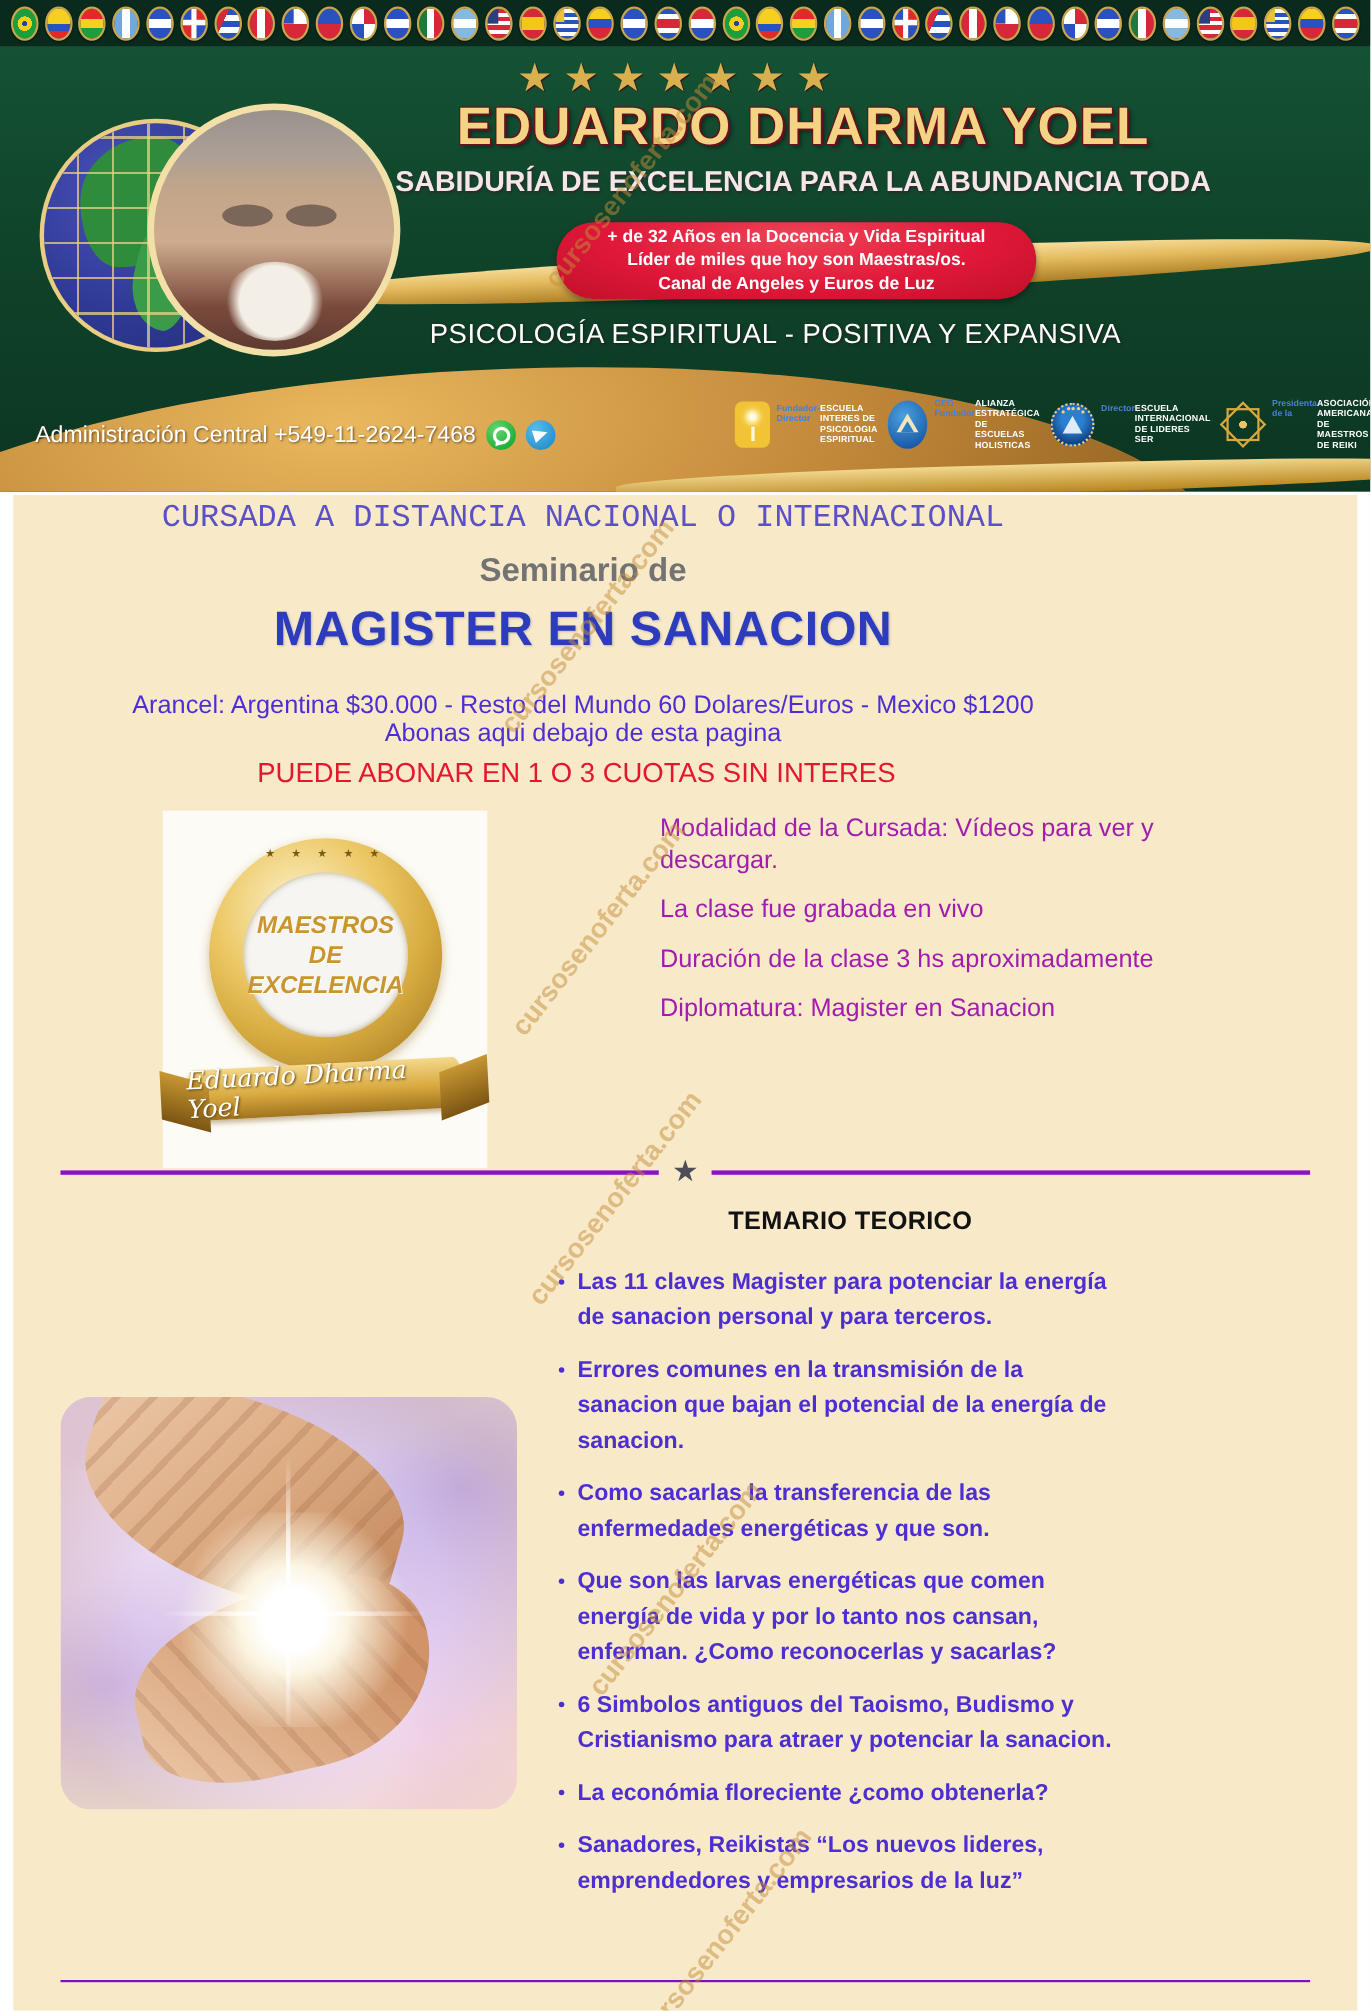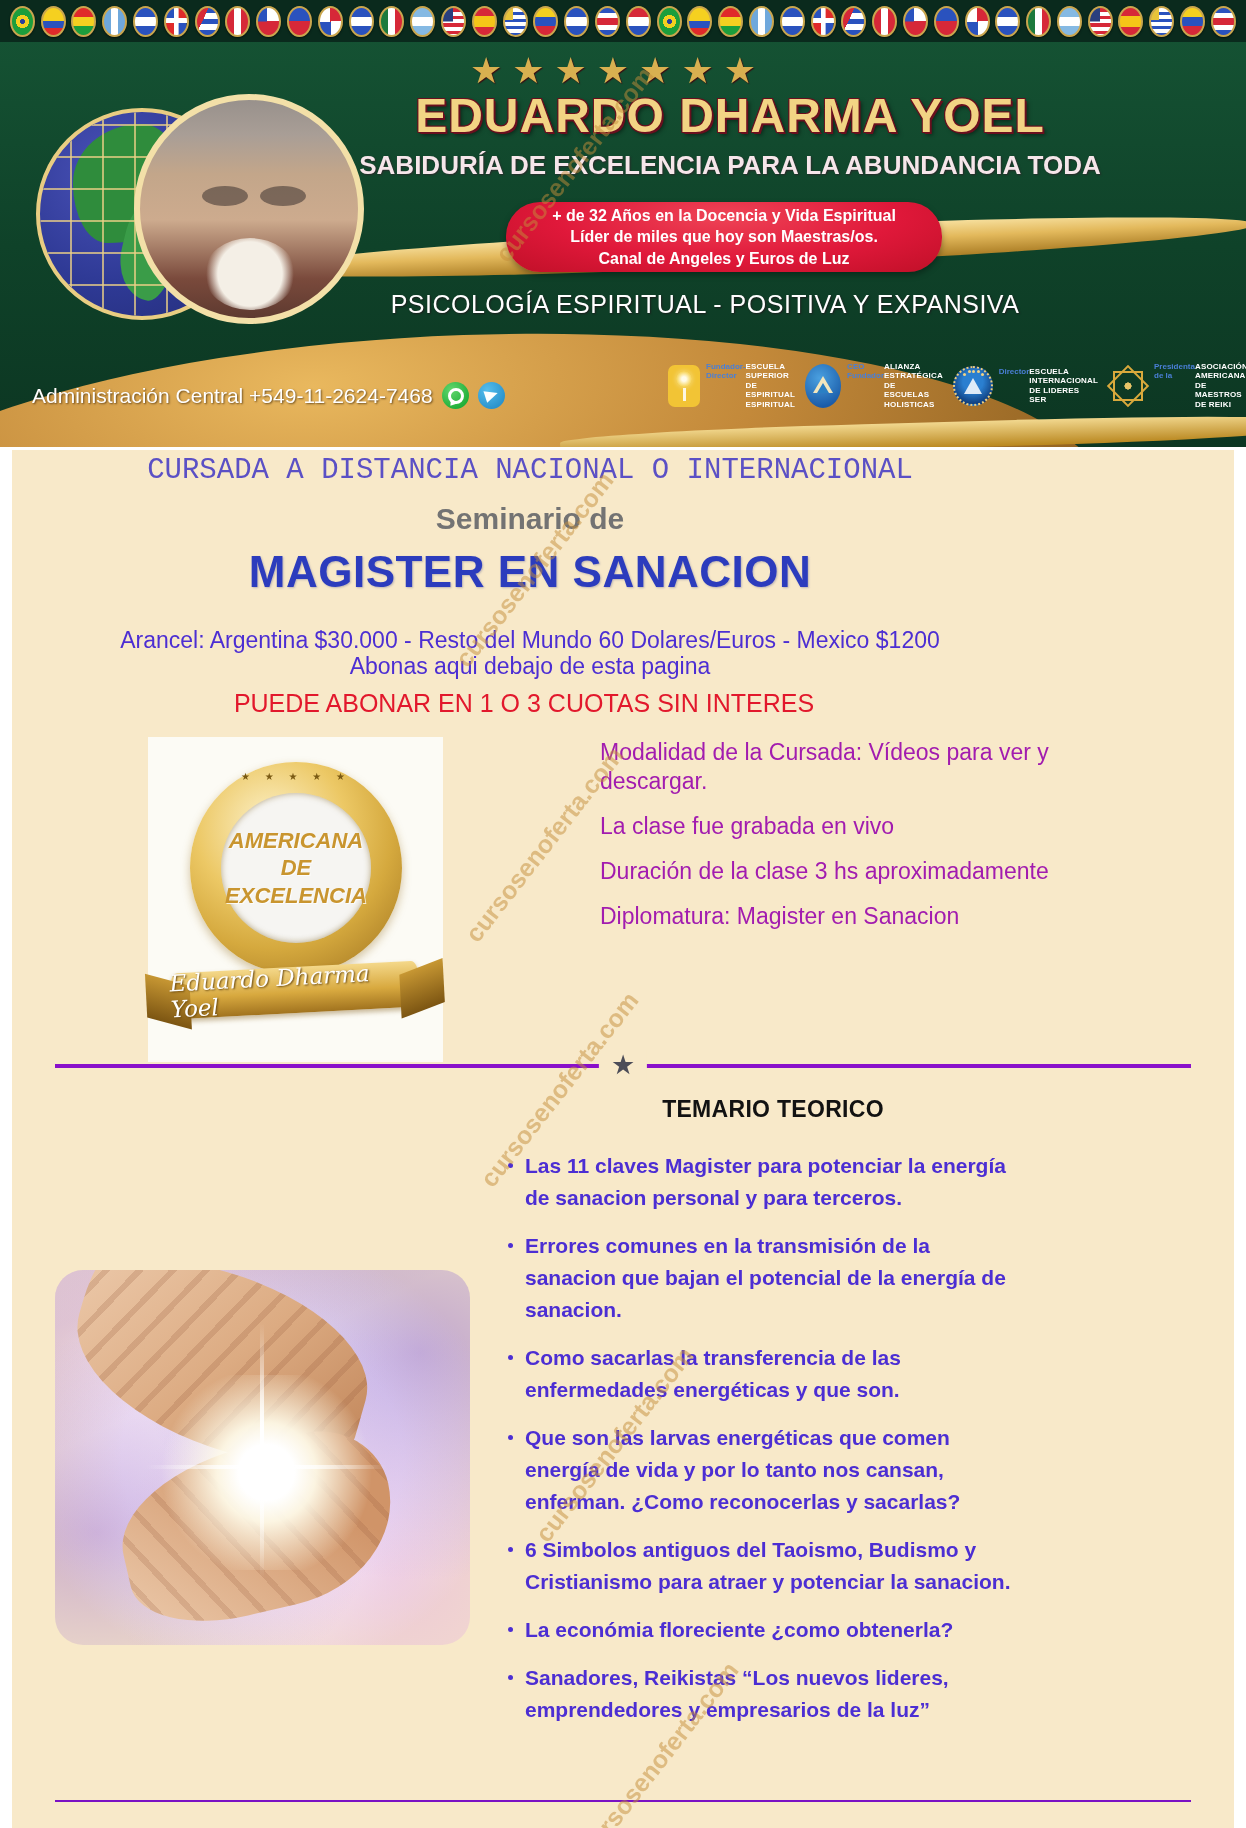--- a/index.html
+++ b/index.html
@@ -326,21 +326,21 @@
       <span class="wa"></span>
       <span class="tg"></span>
     </div>
 
     <div class="logos-row">
 
         <div class="logo">
           <span class="lg-ic ic-lamp"></span>
           <span class="lg-txt">
             <span class="lg-role">Fundador-Director</span>
-            <span class="lg-org">ESCUELA SUPERIOR DE ESPIRITUAL ESPIRITUAL</span>
+            <span class="lg-org">ESCUELA INTERES DE PSICOLOGIA ESPIRITUAL</span>
           </span>
         </div>
 
         <div class="logo">
           <span class="lg-ic ic-triangle"></span>
           <span class="lg-txt">
             <span class="lg-role">CEO Fundador</span>
             <span class="lg-org">ALIANZA ESTRATÉGICA DE ESCUELAS HOLISTICAS</span>
           </span>
         </div>
@@ -369,21 +369,21 @@
     <div class="ctr sem-label">Seminario de</div>
     <div class="ctr sem-title">MAGISTER EN SANACION</div>
     <div class="ctr price">Arancel: Argentina $30.000 - Resto del Mundo 60 Dolares/Euros - Mexico $1200</div>
     <div class="ctr pay-note">Abonas aqui debajo de esta pagina</div>
     <div class="ctr installments">PUEDE ABONAR EN 1 O 3 CUOTAS SIN INTERES</div>
 
     <div class="badge-box">
       <div class="medal">
         <div class="rim-stars">★ ★ ★ ★ ★</div>
         <div class="medal-inner">
-          <span class="medal-word">AMERICANA</span>
+          <span class="medal-word">MAESTROS</span>
           <span class="medal-word">DE</span>
           <span class="medal-word">EXCELENCIA</span>
         </div>
       </div>
       <div class="ribbon">
         <span class="ribbon-text">Eduardo Dharma Yoel</span>
       </div>
     </div>
 
     <div class="details">

